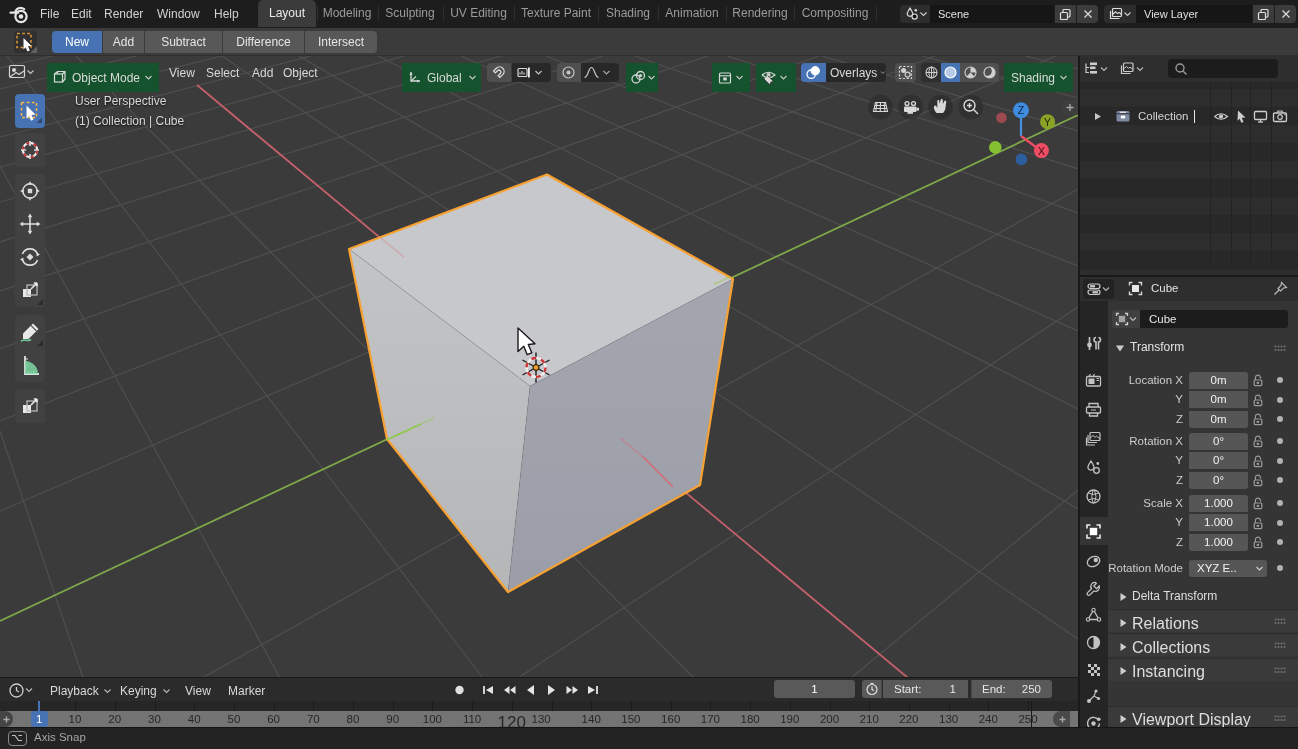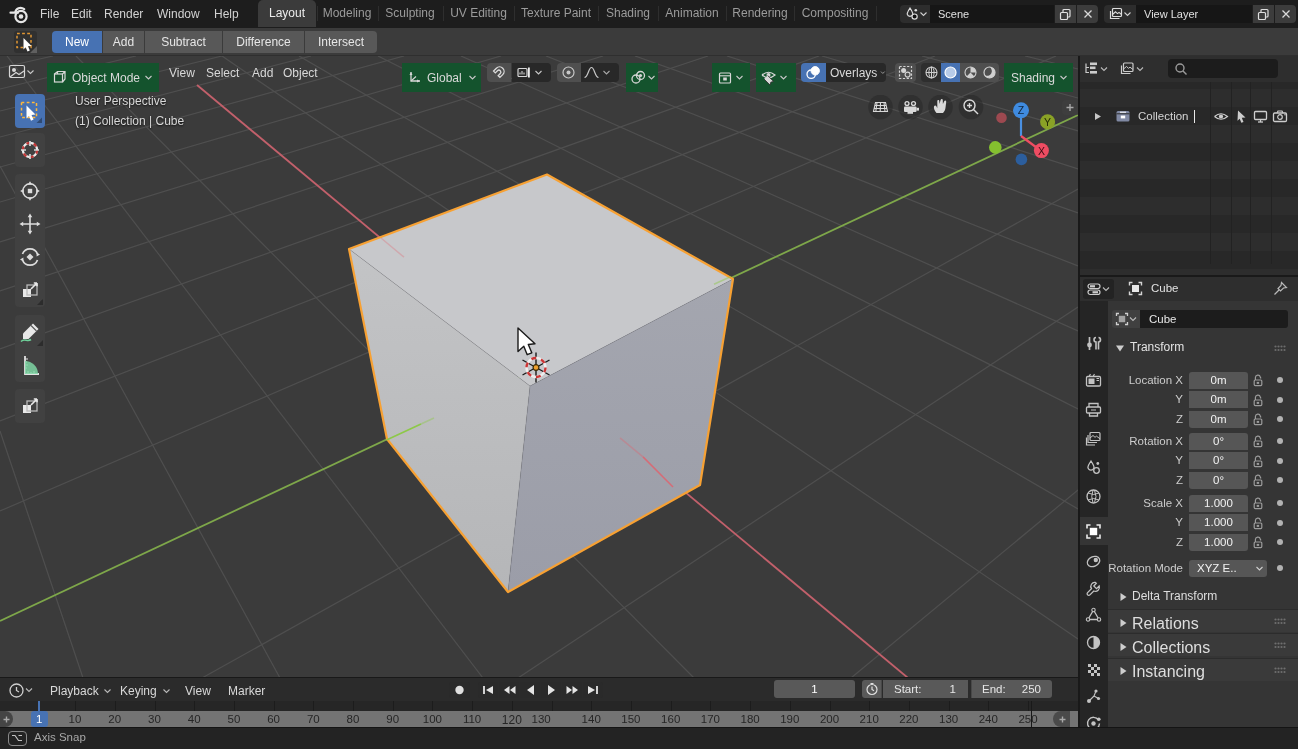--- a/index.html
+++ b/index.html
@@ -837,20 +837,38 @@
             <circle cx="4.5" cy="1.5" r="1.1"></circle>
             <circle cx="7.5" cy="1.5" r="1.1"></circle>
             <circle cx="10.5" cy="1.5" r="1.1"></circle>
             <circle cx="1.5" cy="5" r="1.1"></circle>
             <circle cx="4.5" cy="5" r="1.1"></circle>
             <circle cx="7.5" cy="5" r="1.1"></circle>
             <circle cx="10.5" cy="5" r="1.1"></circle>
           </g>
         </svg>
 </div>
+<div class="prow" style="left:30px;top:428.5px;width:190px">
+  <svg style="position:absolute;left:11px;top:7.5px" width="9" height="10" viewBox="0 0 9 10">
+          <path d="M1.5 1 L7.5 5 L1.5 9 Z" fill="#cdcdcd"></path>
+        </svg>
+  <span style="position:absolute;left:24px;top:4.5px">Viewport Display</span>
+  <svg class="dots" style="left:166px;top:8px;position:absolute" width="12" height="7" viewBox="0 0 12 7">
+          <g fill="#999">
+            <circle cx="1.5" cy="1.5" r="1.1"></circle>
+            <circle cx="4.5" cy="1.5" r="1.1"></circle>
+            <circle cx="7.5" cy="1.5" r="1.1"></circle>
+            <circle cx="10.5" cy="1.5" r="1.1"></circle>
+            <circle cx="1.5" cy="5" r="1.1"></circle>
+            <circle cx="4.5" cy="5" r="1.1"></circle>
+            <circle cx="7.5" cy="5" r="1.1"></circle>
+            <circle cx="10.5" cy="5" r="1.1"></circle>
+          </g>
+        </svg>
+</div>
 </div>
 
 <div id="tl" class="ab">
   <div class="ab" style="left:8px;top:4px;display:flex;align-items:center">
     <svg width="17" height="17" viewBox="0 0 17 17">
           <circle cx="8.5" cy="8.5" r="6.5" fill="none" stroke="#cfcfcf" stroke-width="1.3"></circle>
           <path d="M8.5 5 L8.5 8.5 L11 10" fill="none" stroke="#cfcfcf" stroke-width="1.3"></path>
         </svg>
     <svg width="8" height="15" viewBox="0 0 8 15">
           <path d="M1 5.5 L4 8.5 L7 5.5" stroke="#b9b9b9" fill="none" stroke-width="1.1"></path>
@@ -943,21 +961,21 @@
 <div class="ab" style="left:94.7px;top:35px;width:40px;text-align:center;font-size:11.5px;color:#262626">20</div>
 <div class="ab" style="left:134.5px;top:35px;width:40px;text-align:center;font-size:11.5px;color:#262626">30</div>
 <div class="ab" style="left:174.2px;top:35px;width:40px;text-align:center;font-size:11.5px;color:#262626">40</div>
 <div class="ab" style="left:213.9px;top:35px;width:40px;text-align:center;font-size:11.5px;color:#262626">50</div>
 <div class="ab" style="left:253.6px;top:35px;width:40px;text-align:center;font-size:11.5px;color:#262626">60</div>
 <div class="ab" style="left:293.3px;top:35px;width:40px;text-align:center;font-size:11.5px;color:#262626">70</div>
 <div class="ab" style="left:333.0px;top:35px;width:40px;text-align:center;font-size:11.5px;color:#262626">80</div>
 <div class="ab" style="left:372.7px;top:35px;width:40px;text-align:center;font-size:11.5px;color:#262626">90</div>
 <div class="ab" style="left:412.4px;top:35px;width:40px;text-align:center;font-size:11.5px;color:#262626">100</div>
 <div class="ab" style="left:452.1px;top:35px;width:40px;text-align:center;font-size:11.5px;color:#262626">110</div>
-<div class="ab" style="left:491.8px;top:35px;width:40px;text-align:center;font-size:12px;color:#262626">120</div>
+<div class="ab" style="left:491.8px;top:35px;width:40px;text-align:center;font-size:17px;color:#262626">120</div>
 <div class="ab" style="left:531.5px;top:35px;width:40px;text-align:left;font-size:11.5px;color:#262626">130</div>
 <div class="ab" style="left:571.2px;top:35px;width:40px;text-align:center;font-size:11.5px;color:#262626">140</div>
 <div class="ab" style="left:610.9px;top:35px;width:40px;text-align:center;font-size:11.5px;color:#262626">150</div>
 <div class="ab" style="left:650.7px;top:35px;width:40px;text-align:center;font-size:11.5px;color:#262626">160</div>
 <div class="ab" style="left:690.4px;top:35px;width:40px;text-align:center;font-size:11.5px;color:#262626">170</div>
 <div class="ab" style="left:730.1px;top:35px;width:40px;text-align:center;font-size:11.5px;color:#262626">180</div>
 <div class="ab" style="left:769.8px;top:35px;width:40px;text-align:center;font-size:11.5px;color:#262626">190</div>
 <div class="ab" style="left:809.5px;top:35px;width:40px;text-align:center;font-size:11.5px;color:#262626">200</div>
 <div class="ab" style="left:849.2px;top:35px;width:40px;text-align:center;font-size:11.5px;color:#262626">210</div>
 <div class="ab" style="left:888.9px;top:35px;width:40px;text-align:center;font-size:11.5px;color:#262626">220</div>

